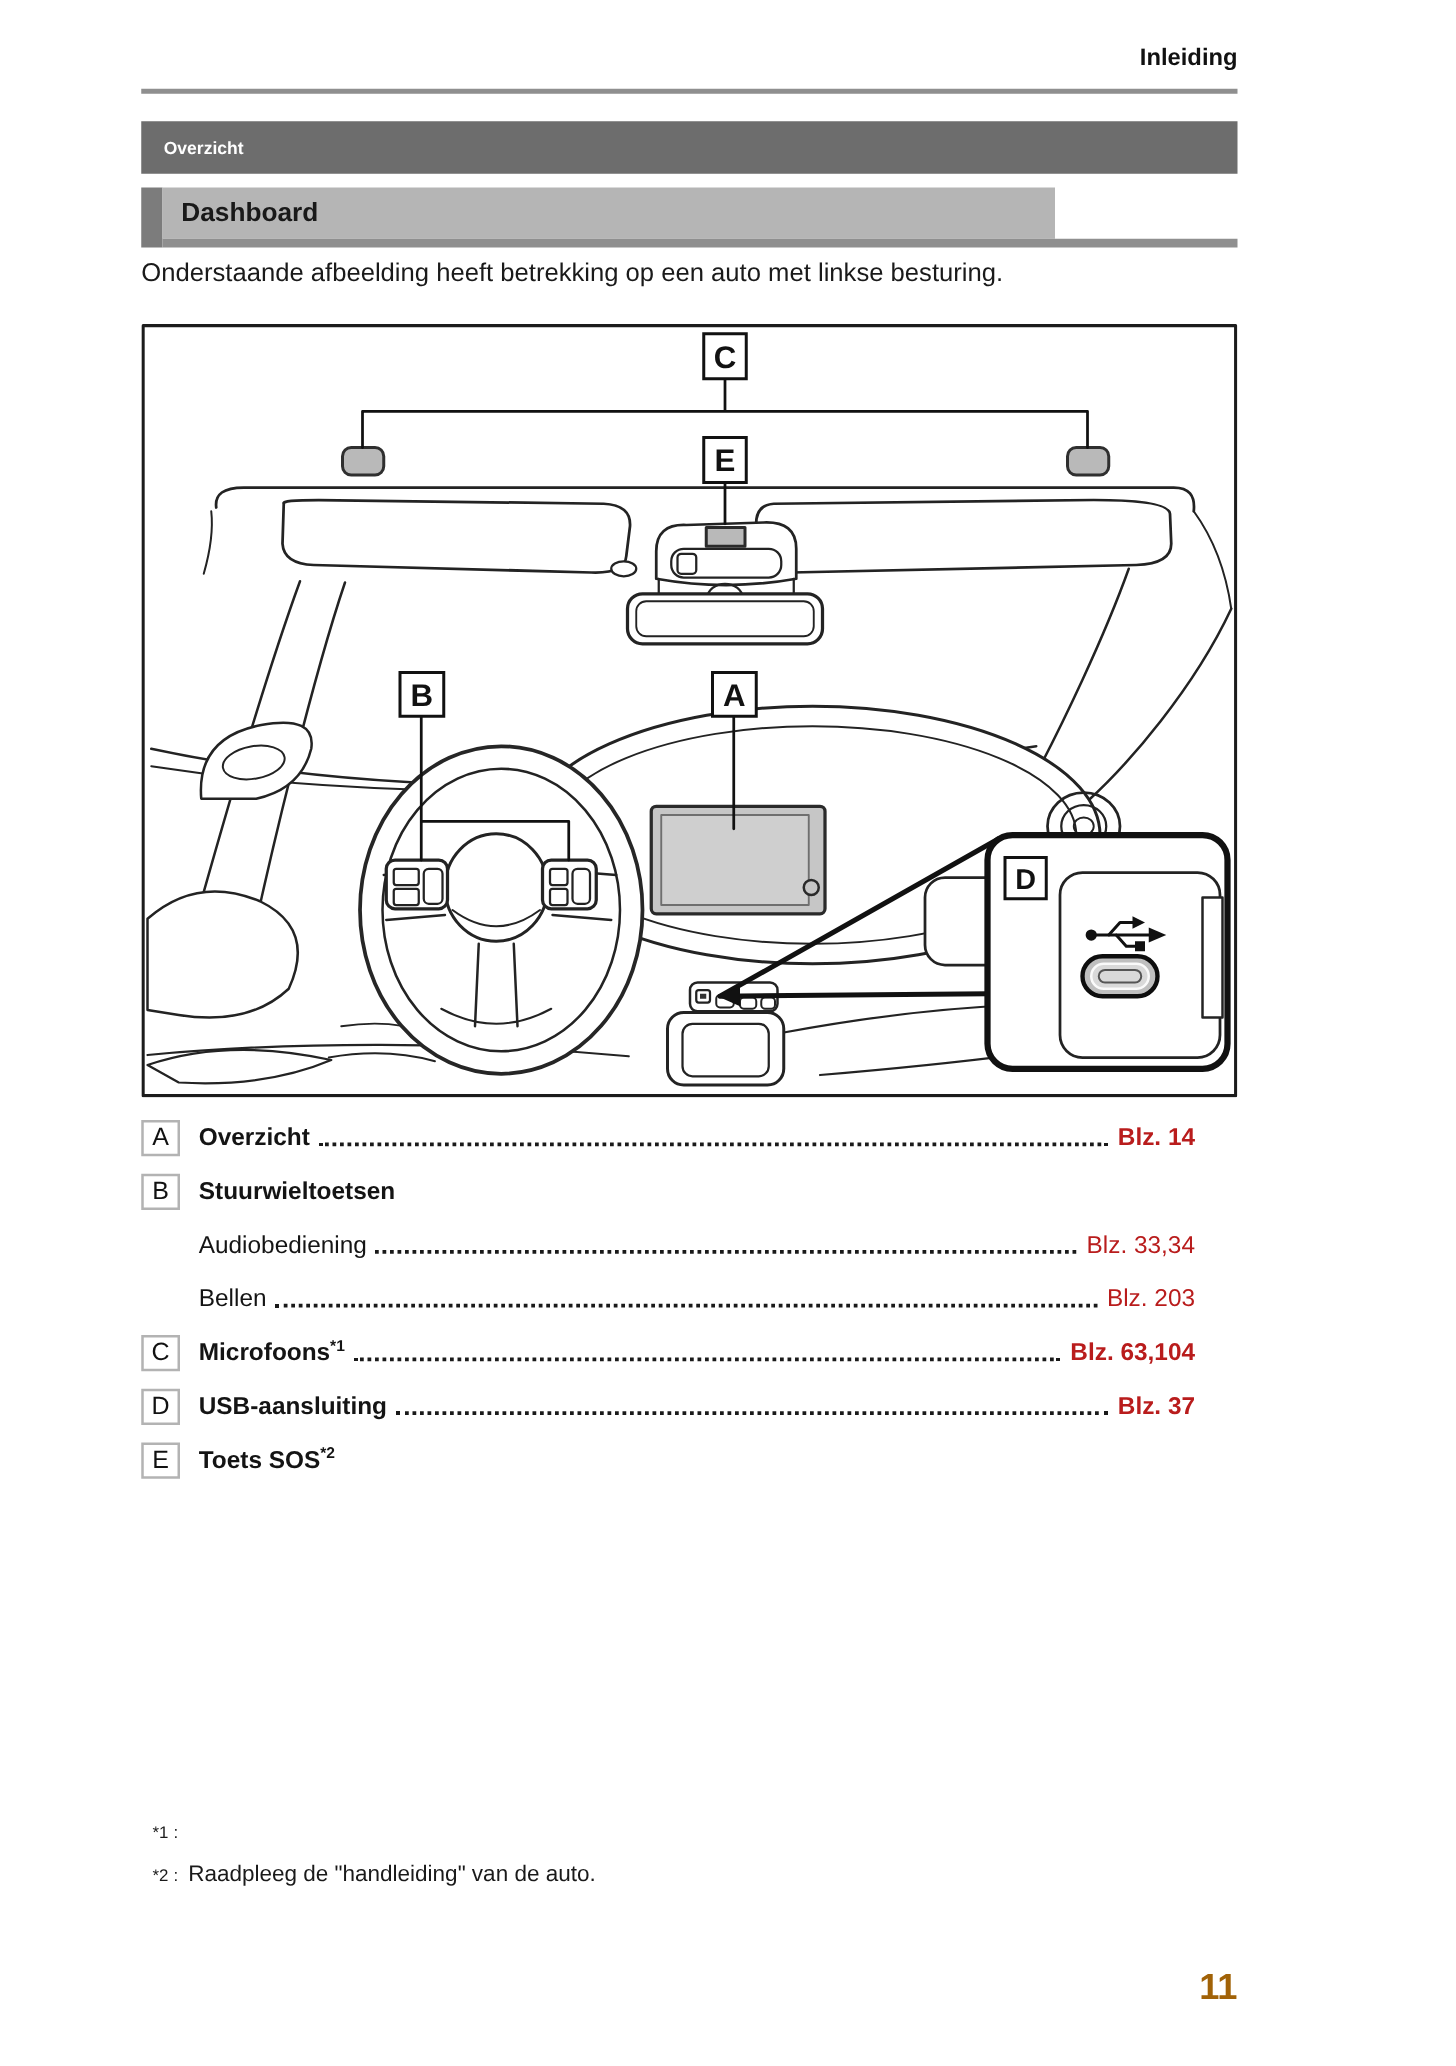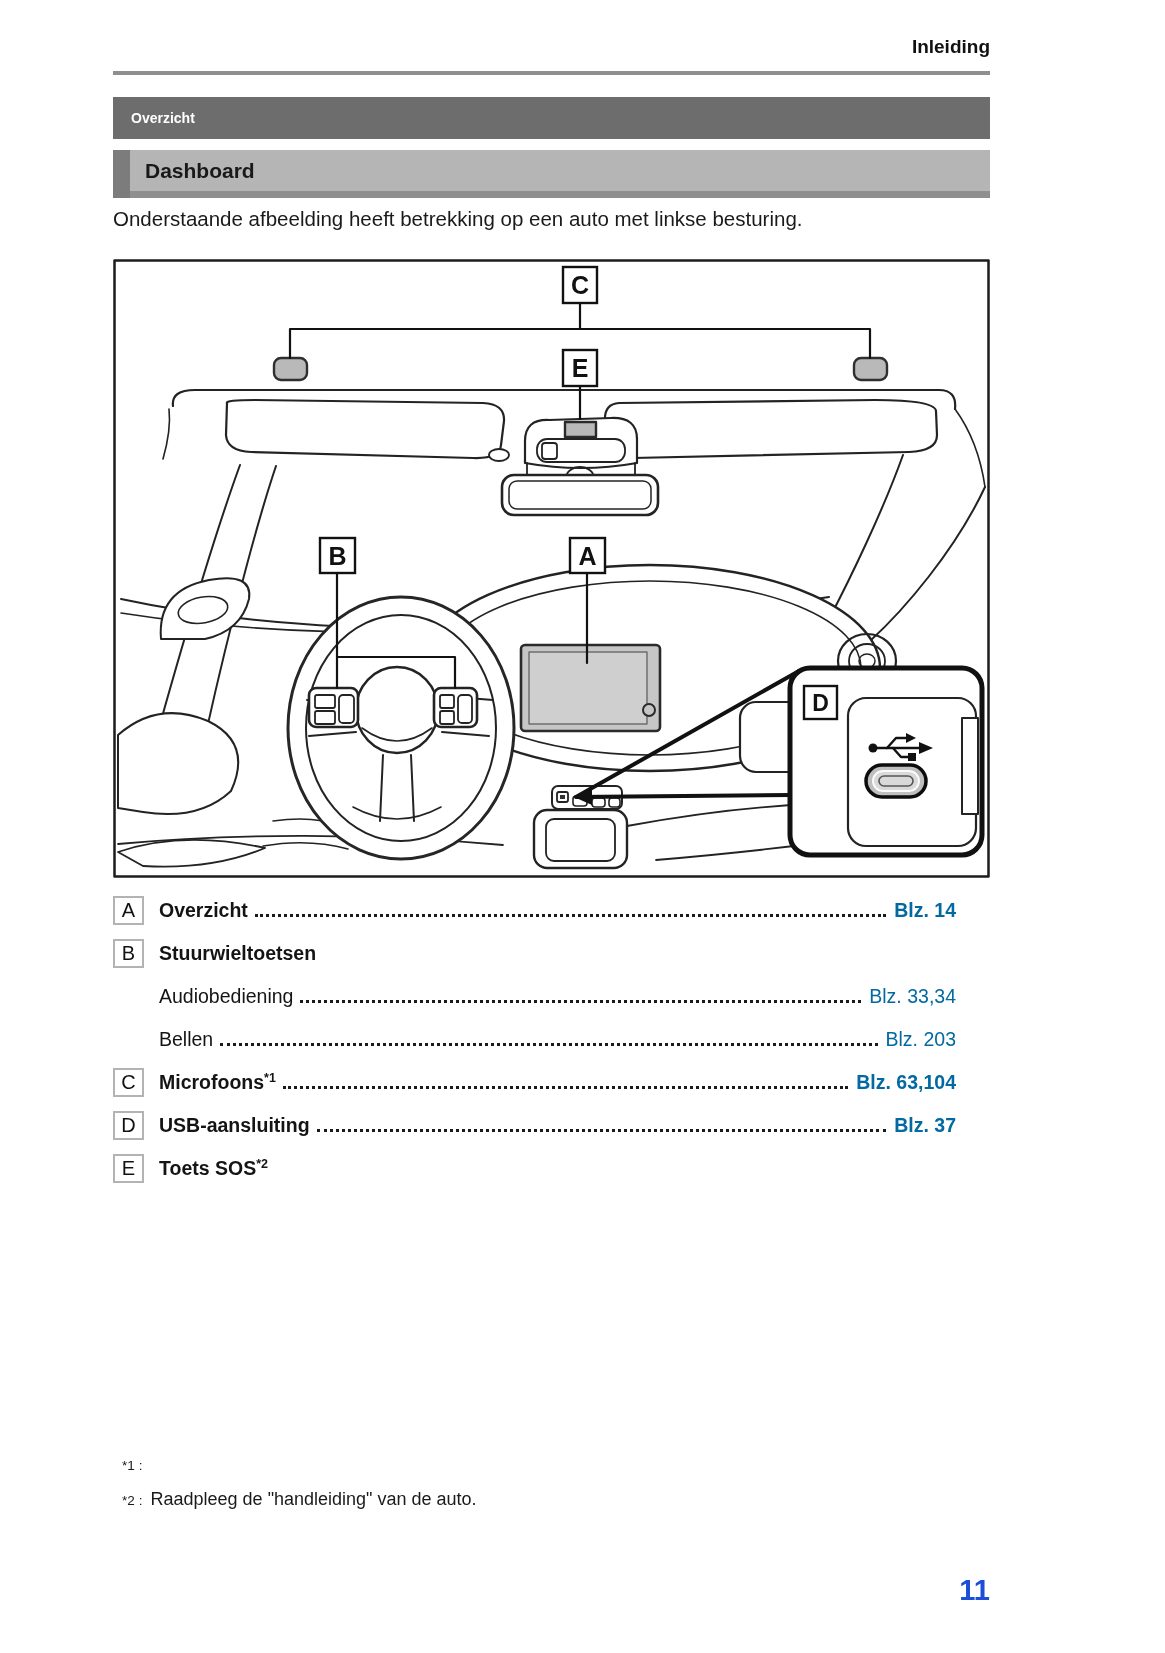--- a/index.html
+++ b/index.html
@@ -7,48 +7,48 @@
     width:1165px;height:1653px;position:relative;background:#ffffff;
     font-family:"Liberation Sans",sans-serif;color:#141414;overflow:hidden;
   }
   .doc-header{position:absolute;top:36px;right:175px;font-size:19px;font-weight:bold;color:#111;}
   .rule{position:absolute;left:113px;top:71px;width:877px;height:4px;background:#8f8f8f;}
   .banner1{position:absolute;left:113px;top:97px;width:877px;height:42px;background:#6d6d6d;
     color:#fff;font-size:14px;font-weight:bold;display:flex;align-items:center;
     padding-left:18px;box-sizing:border-box;}
   .banner2{position:absolute;left:113px;top:150px;width:877px;height:48px;}
   .b2accent{position:absolute;left:0;top:0;width:17px;height:48px;background:#7c7c7c;}
-  .b2body{position:absolute;left:17px;top:0;width:860px;height:41px;background:#b5b5b5;
+  .b2body{position:absolute;left:17px;top:0;width:714px;height:41px;background:#b5b5b5;
     color:#191919;font-size:21px;font-weight:bold;display:flex;align-items:center;
     padding-left:15px;box-sizing:border-box;}
   .b2shadow{position:absolute;left:17px;top:41px;width:860px;height:7px;background:#8f8f8f;}
   .intro{position:absolute;left:113px;top:207px;width:877px;font-size:20.5px;color:#1a1a1a;}
   .figure{position:absolute;left:113px;top:259px;width:877px;height:619px;}
   .figure svg text{font:bold 25px "Liberation Sans",sans-serif;fill:#111;text-anchor:middle;}
   .figure svg text.small{font-size:23px;}
 
   .legend{position:absolute;left:113px;top:895px;width:877px;}
   .lrow{display:flex;align-items:center;height:30px;margin-bottom:13px;font-size:19.5px;
     padding-right:34px;}
   .badge{width:31px;height:29px;border:2px solid #b3b3b3;display:flex;align-items:center;
     justify-content:center;font-size:20px;color:#111;margin-right:15px;flex:none;
     box-sizing:border-box;font-weight:normal;}
   .lrow .label{font-weight:bold;white-space:nowrap;}
   .lrow.sub{padding-left:46px;}
   .lrow.sub .label{font-weight:normal;}
   .lrow sup{font-size:12.5px;line-height:0;vertical-align:super;}
   .leader{flex:1;border-bottom:3px dotted #1a1a1a;margin:0 8px 0 7px;position:relative;top:5px;}
-  .pref{color:#0369a1;font-weight:bold;white-space:nowrap;}
+  .pref{color:#b91c1c;font-weight:bold;white-space:nowrap;}
   .lrow.sub .pref{font-weight:normal;}
 
   .footnotes{position:absolute;left:122px;top:1458px;width:868px;}
   .fn{display:flex;align-items:baseline;margin-bottom:16px;font-size:18px;color:#1a1a1a;}
   .fn .mark{font-size:13.5px;white-space:nowrap;}
   .fn .fnsep{font-size:13.5px;margin:0 8px 0 4px;}
-  .pageno{position:absolute;top:1574px;right:175px;font-size:29px;font-weight:bold;color:#1d4ed8;}
+  .pageno{position:absolute;top:1574px;right:175px;font-size:29px;font-weight:bold;color:#a16207;}
 </style>
 </head>
 <body>
 
 <div class="doc-header">Inleiding</div>
 <div class="rule"></div>
 
 <div class="banner1">
   <span>Overzicht</span>
 </div>

